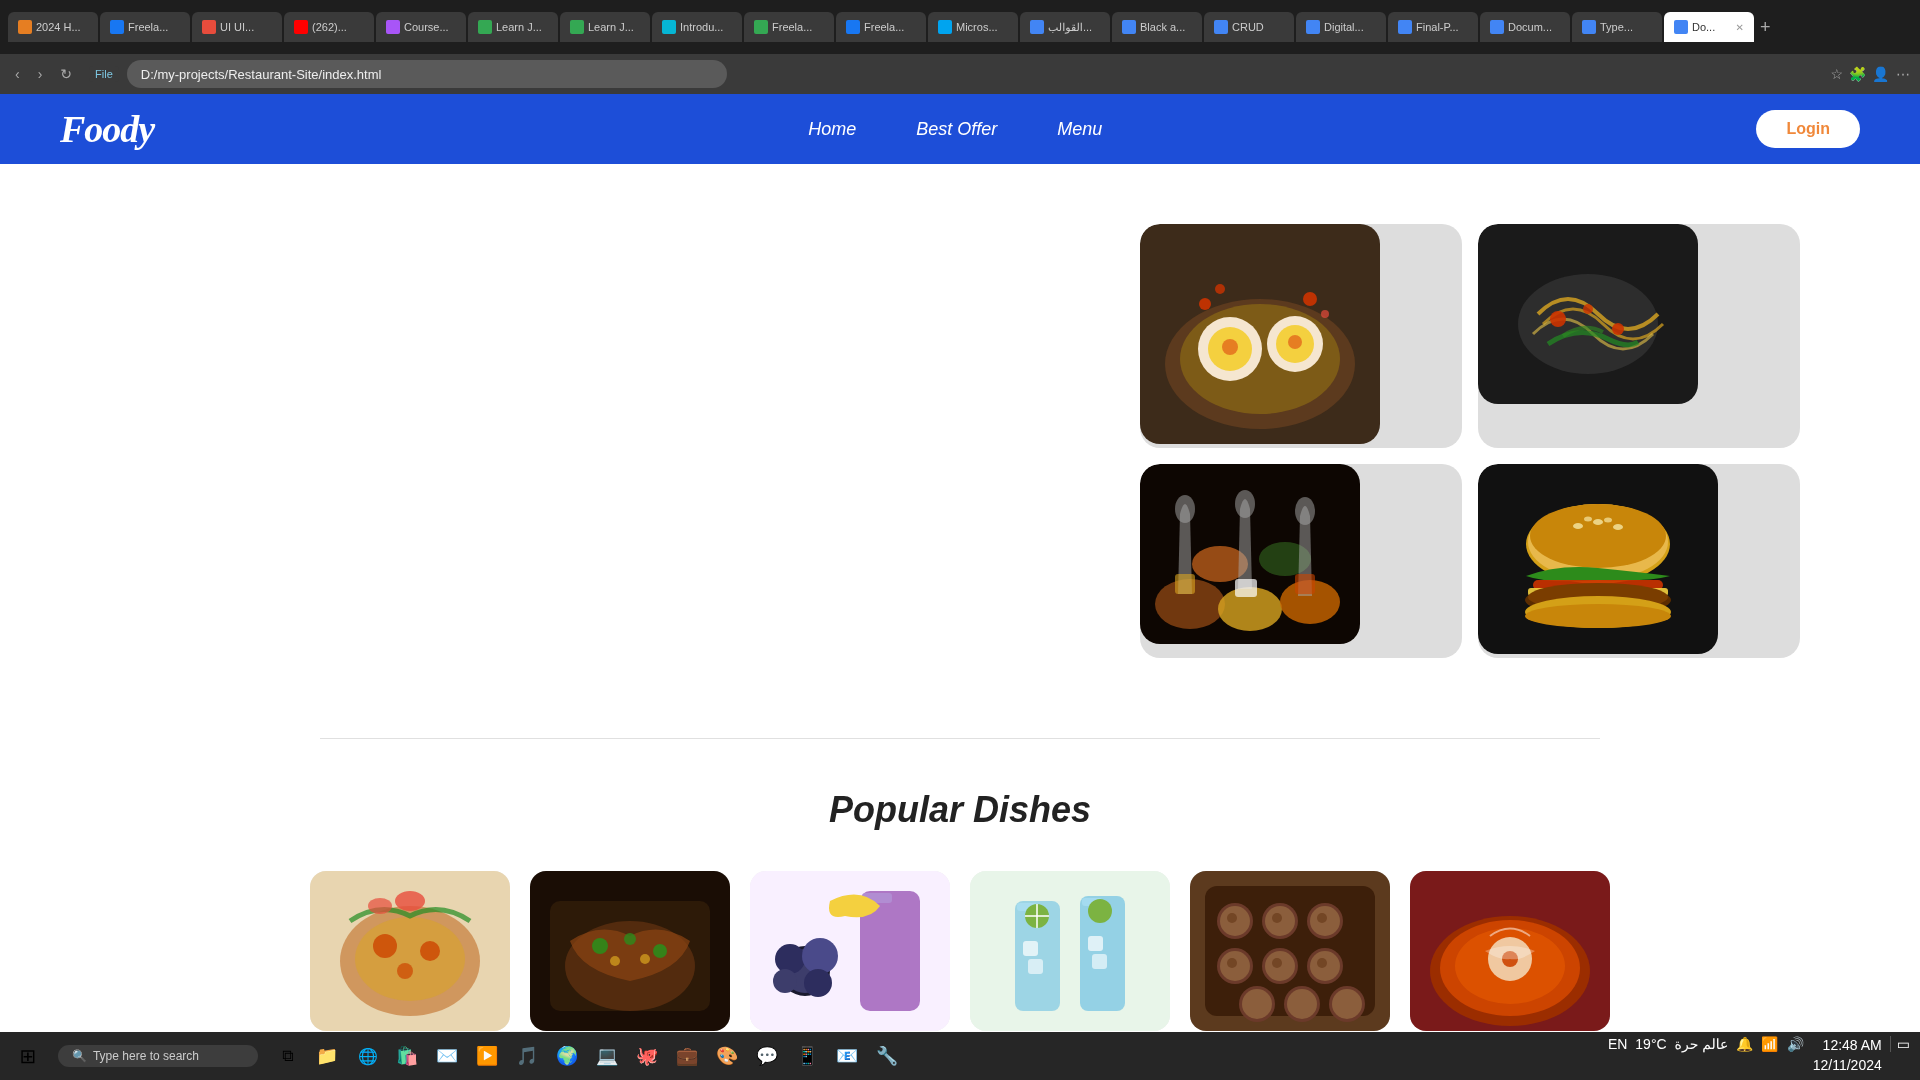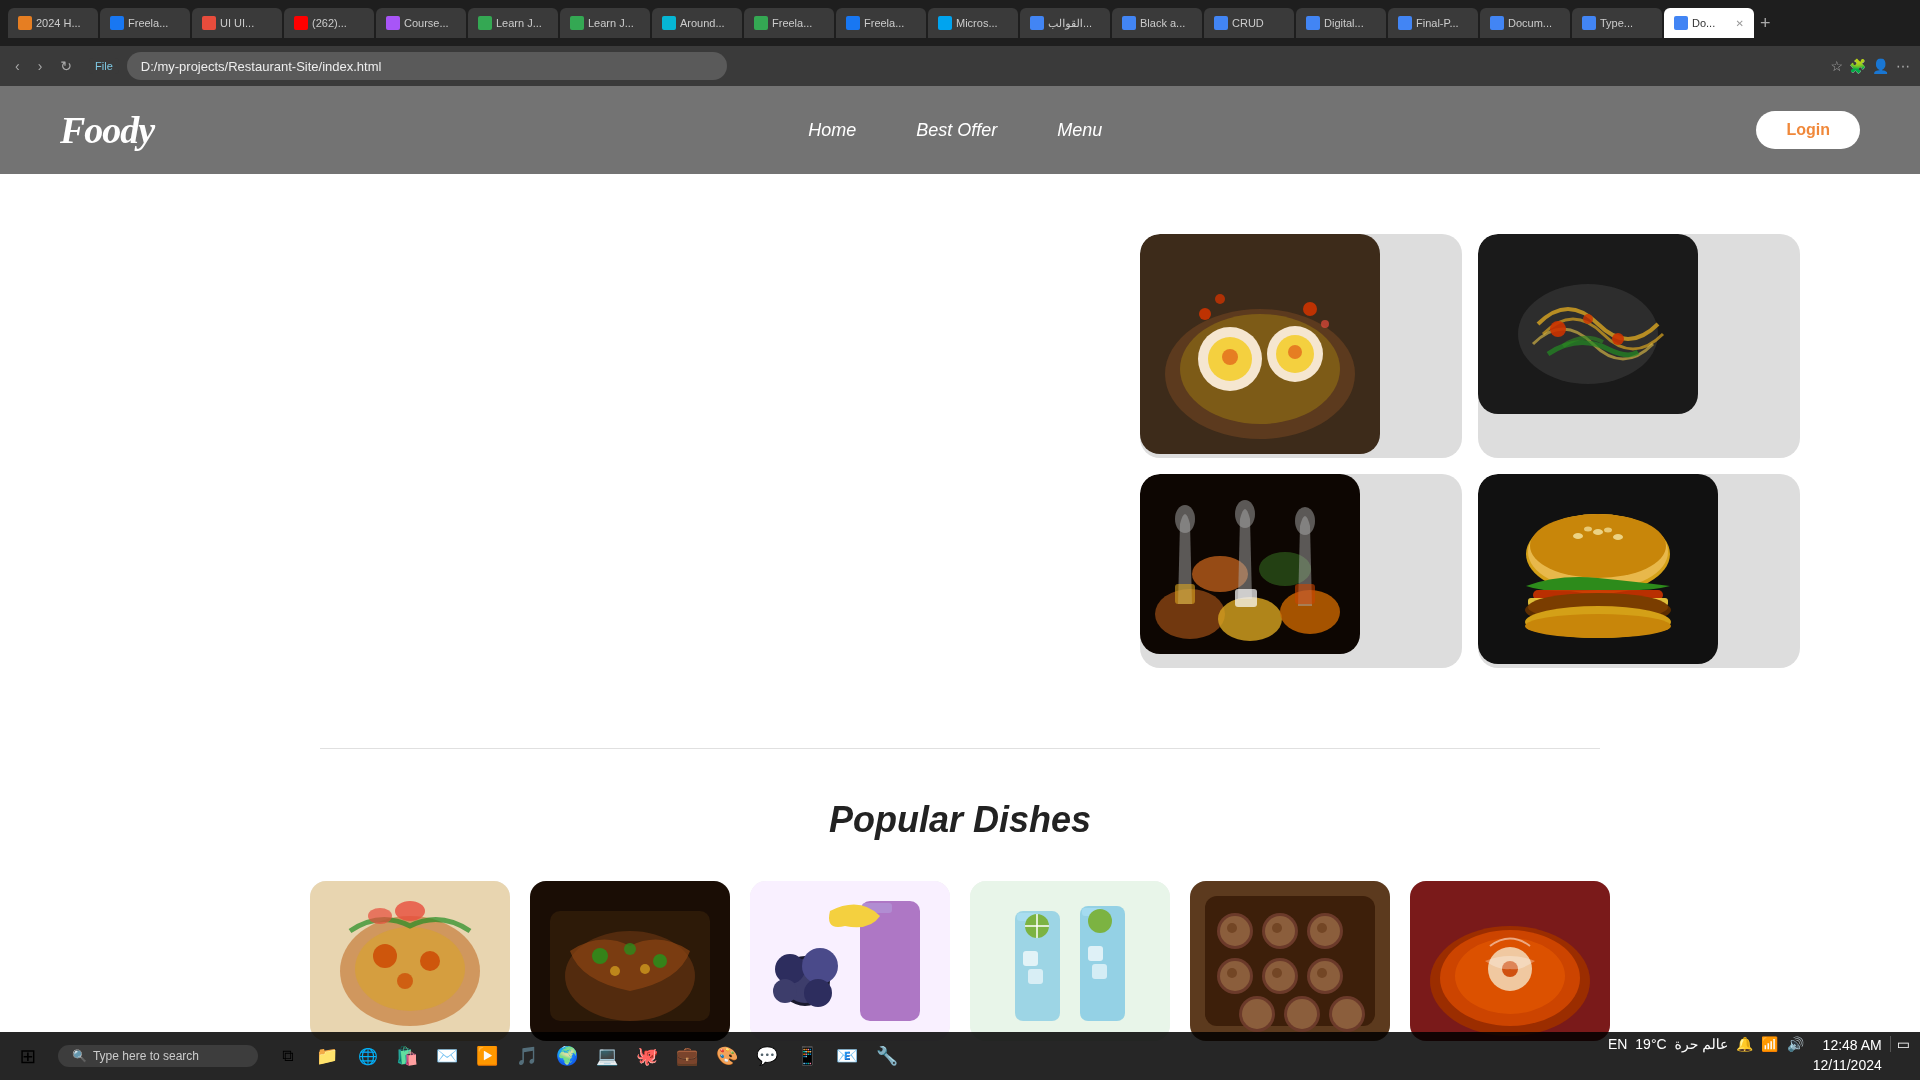--- a/index.html
+++ b/index.html
@@ -7,21 +7,21 @@
 
     
     .browser-chrome {
       width: 1920px;
       background: #2b2b2b;
     }
     .browser-tabs {
       display: flex;
       align-items: center;
       background: #1e1e1e;
-      height: 46px;
+      height: 54px;
       padding: 0 8px;
       gap: 2px;
       overflow: hidden;
     }
     .browser-tab {
       display: flex;
       align-items: center;
       background: #3a3a3a;
       color: #ccc;
       font-size: 11px;
@@ -146,25 +146,25 @@
     }
 
     
     .website {
       width: 1920px;
       background: #fff;
     }
 
     
     .site-header {
-      background: #737373;
+      background: #1d4ed8;
       display: flex;
       align-items: center;
       padding: 0 60px;
-      height: 88px;
+      height: 70px;
     }
     .site-logo {
       font-family: 'Georgia', serif;
       font-size: 38px;
       color: #fff;
       font-style: italic;
       font-weight: bold;
       letter-spacing: -1px;
     }
     .site-nav {
@@ -309,21 +309,21 @@
     <div class="browser-tab">
       <span class="tab-favicon" style="background:#34A853;"></span>
       <span class="tab-label">Learn J...</span>
     </div>
     <div class="browser-tab">
       <span class="tab-favicon" style="background:#34A853;"></span>
       <span class="tab-label">Learn J...</span>
     </div>
     <div class="browser-tab">
       <span class="tab-favicon" style="background:#06b6d4;"></span>
-      <span class="tab-label">Around...</span>
+      <span class="tab-label">Introdu...</span>
     </div>
     <div class="browser-tab">
       <span class="tab-favicon" style="background:#34A853;"></span>
       <span class="tab-label">Freela...</span>
     </div>
     <div class="browser-tab">
       <span class="tab-favicon" style="background:#1877F2;"></span>
       <span class="tab-label">Freela...</span>
     </div>
     <div class="browser-tab">

